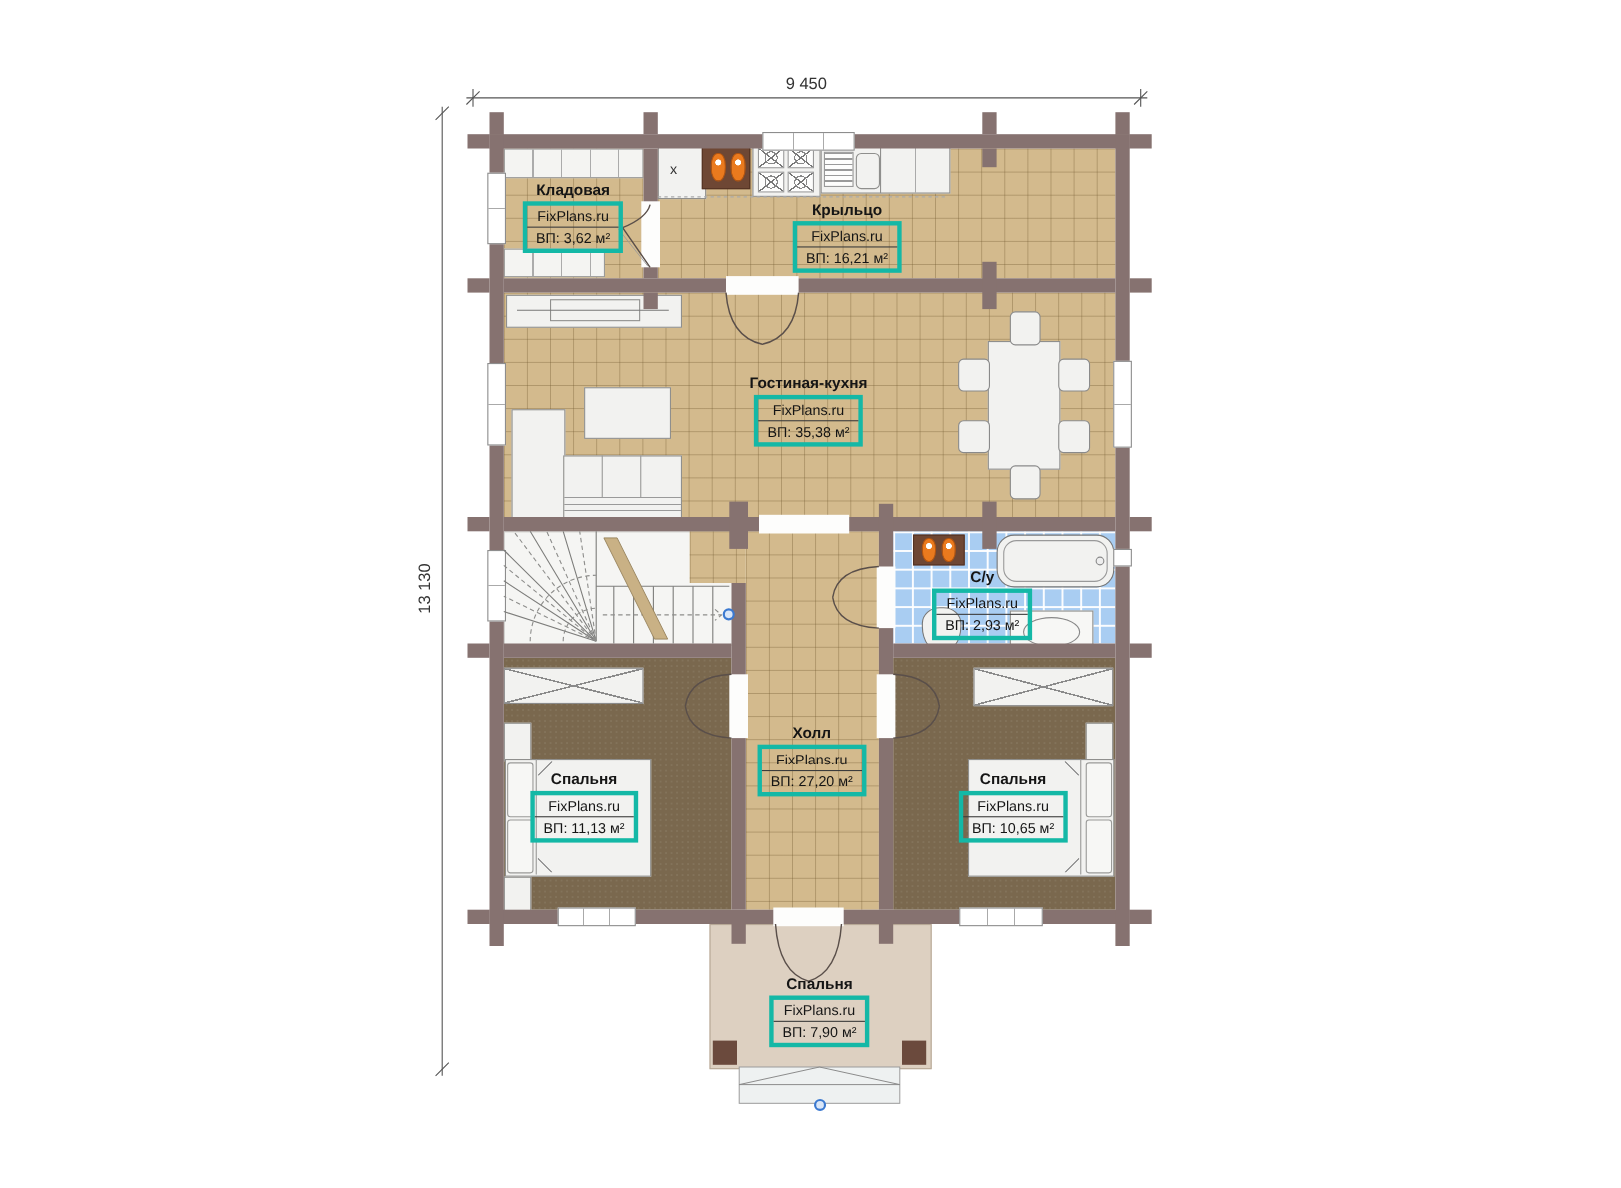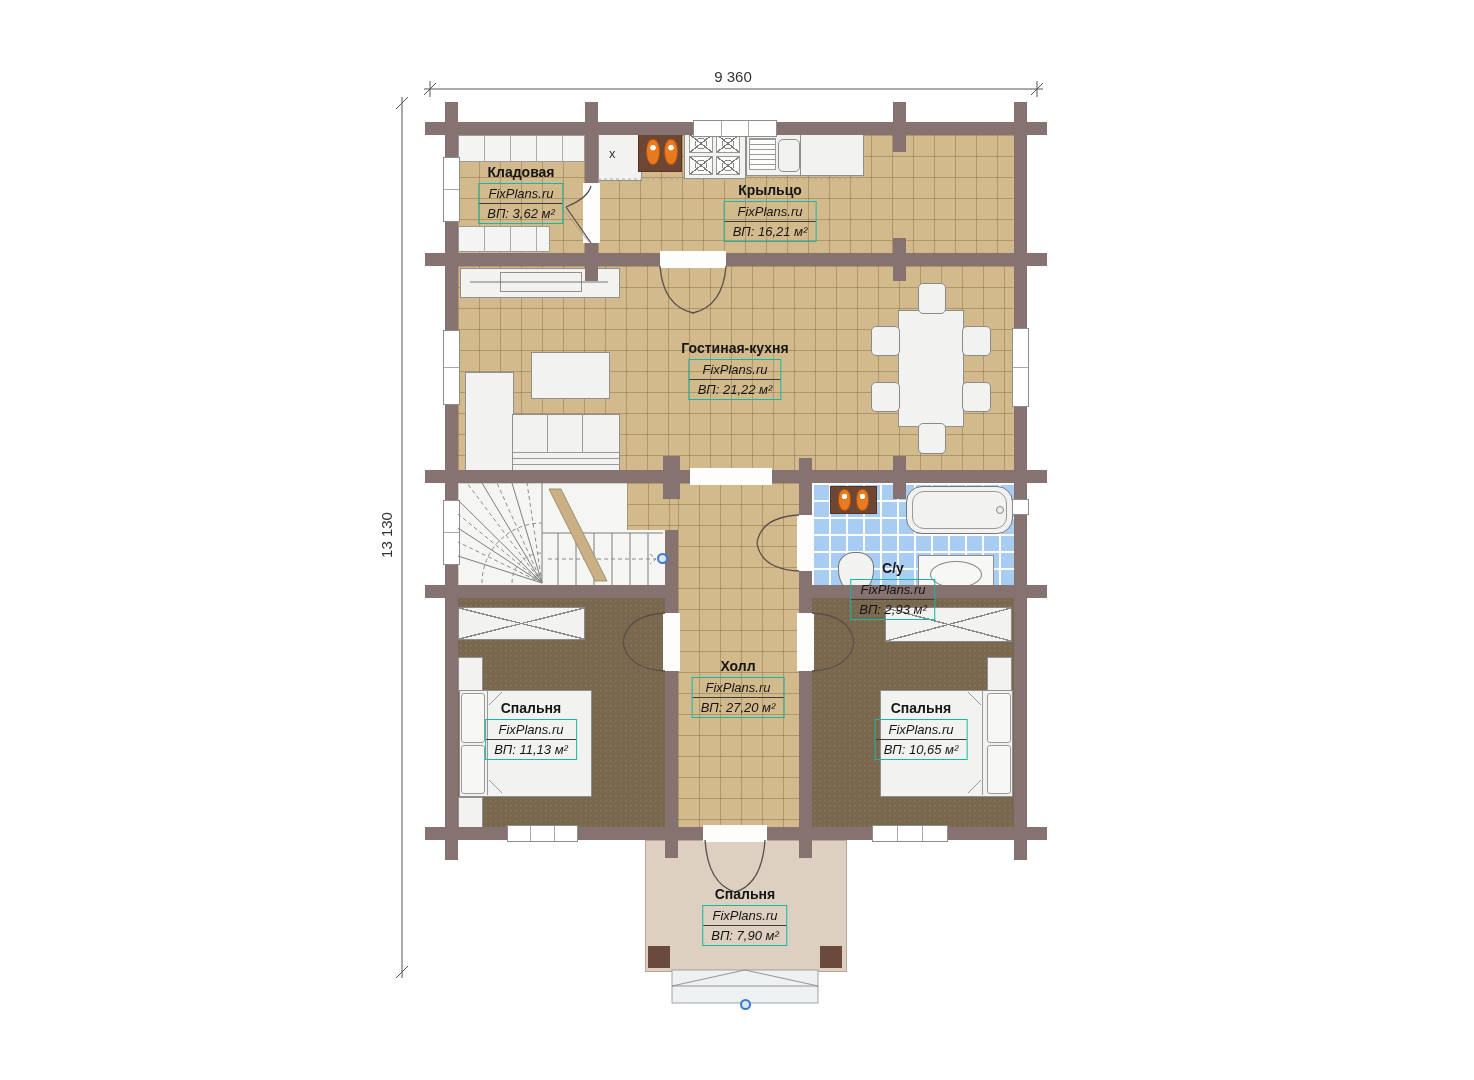--- a/index.html
+++ b/index.html
@@ -44,21 +44,21 @@
        border:1px solid #999;box-sizing:border-box;}
   .pillow{position:absolute;background:#f7f7f5;border:1px solid #9a9a98;border-radius:3px;}
   .fold{position:absolute;background-image:linear-gradient(to bottom right, transparent calc(50% - .7px), #999 calc(50% - .7px), #999 calc(50% + .7px), transparent calc(50% + .7px));}
   .fold.rev{background-image:linear-gradient(to top right, transparent calc(50% - .7px), #999 calc(50% - .7px), #999 calc(50% + .7px), transparent calc(50% + .7px));}
   .chair{position:absolute;background:#f2f2f0;border:1px solid #8a8a8a;border-radius:5px;}
   .vline{position:absolute;background:#9a9a98;}
   .post{position:absolute;background:#6b4a3d;}
   .handle{position:absolute;width:7px;height:7px;border:2px solid #3b79d0;background:#d9e6f8;border-radius:50%;}
   .room-label{position:absolute;transform:translateX(-50%);text-align:center;color:#151515;z-index:60;}
   .room-name{font-weight:bold;font-size:14px;white-space:nowrap;margin-bottom:3px;}
-  .room-box{display:inline-block;border:1px solid #14b8a6;font-style:italic;}
+  .room-box{display:inline-block;border:4px solid #14b8a6;}
   .room-box div{padding:2px 8px;font-size:13px;white-space:nowrap;}
   .room-box .brand{border-bottom:1px solid #3c3c3c;}
   .dim-label{position:absolute;font-size:15px;color:#333;z-index:60;}
   .cmark{position:absolute;font-size:13px;color:#333;z-index:25;}
   svg.overlay{position:absolute;left:0;top:0;z-index:50;pointer-events:none;}
   .z1{z-index:10}.z2{z-index:20}.z3{z-index:30}.z4{z-index:40}.z6{z-index:60}
 </style>
 </head>
 <body>
 
@@ -258,25 +258,25 @@
     <div class="room-box">
       <div class="brand">FixPlans.ru</div>
       <div>ВП: 16,21 м²</div>
     </div>
   </div>
 
   <div class="room-label" style="left:735px;top:340px;">
     <div class="room-name">Гостиная-кухня</div>
     <div class="room-box">
       <div class="brand">FixPlans.ru</div>
-      <div>ВП: 21,22 м²</div>
-    </div>
-  </div>
-
-  <div class="room-label" style="left:893px;top:560px;">
+      <div>ВП: 35,38 м²</div>
+    </div>
+  </div>
+
+  <div class="room-label" style="left:893px;top:516px;">
     <div class="room-name">С/у</div>
     <div class="room-box">
       <div class="brand">FixPlans.ru</div>
       <div>ВП: 2,93 м²</div>
     </div>
   </div>
 
   <div class="room-label" style="left:738px;top:658px;">
     <div class="room-name">Холл</div>
     <div class="room-box">
@@ -302,16 +302,16 @@
   </div>
 
   <div class="room-label" style="left:745px;top:886px;">
     <div class="room-name">Спальня</div>
     <div class="room-box">
       <div class="brand">FixPlans.ru</div>
       <div>ВП: 7,90 м²</div>
     </div>
   </div>
 
-  <div class="dim-label" style="left:733px;top:68px;transform:translateX(-50%);">9 360</div>
+  <div class="dim-label" style="left:733px;top:68px;transform:translateX(-50%);">9 450</div>
   <div class="dim-label" style="left:386px;top:535px;transform:translate(-50%,-50%) rotate(-90deg);">13 130</div>
 
 </div>
 
 </body></html>

